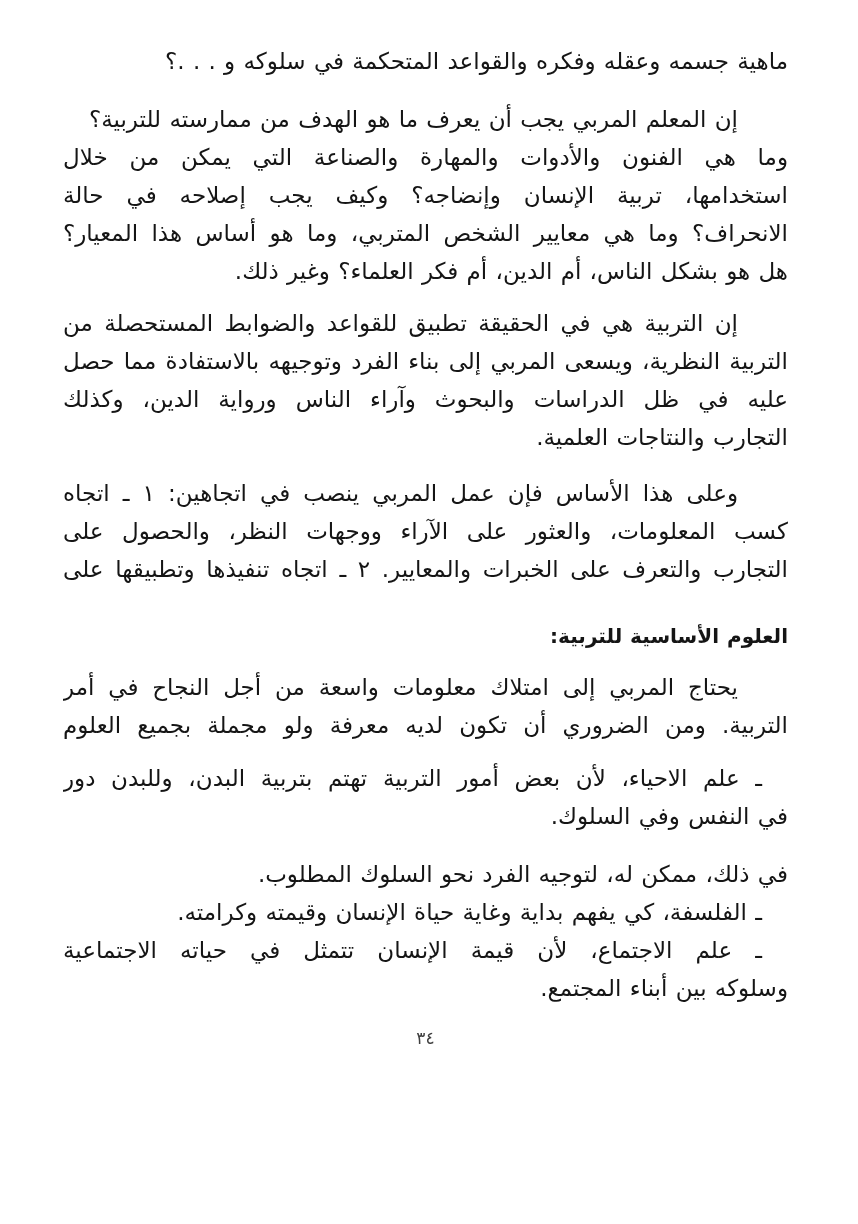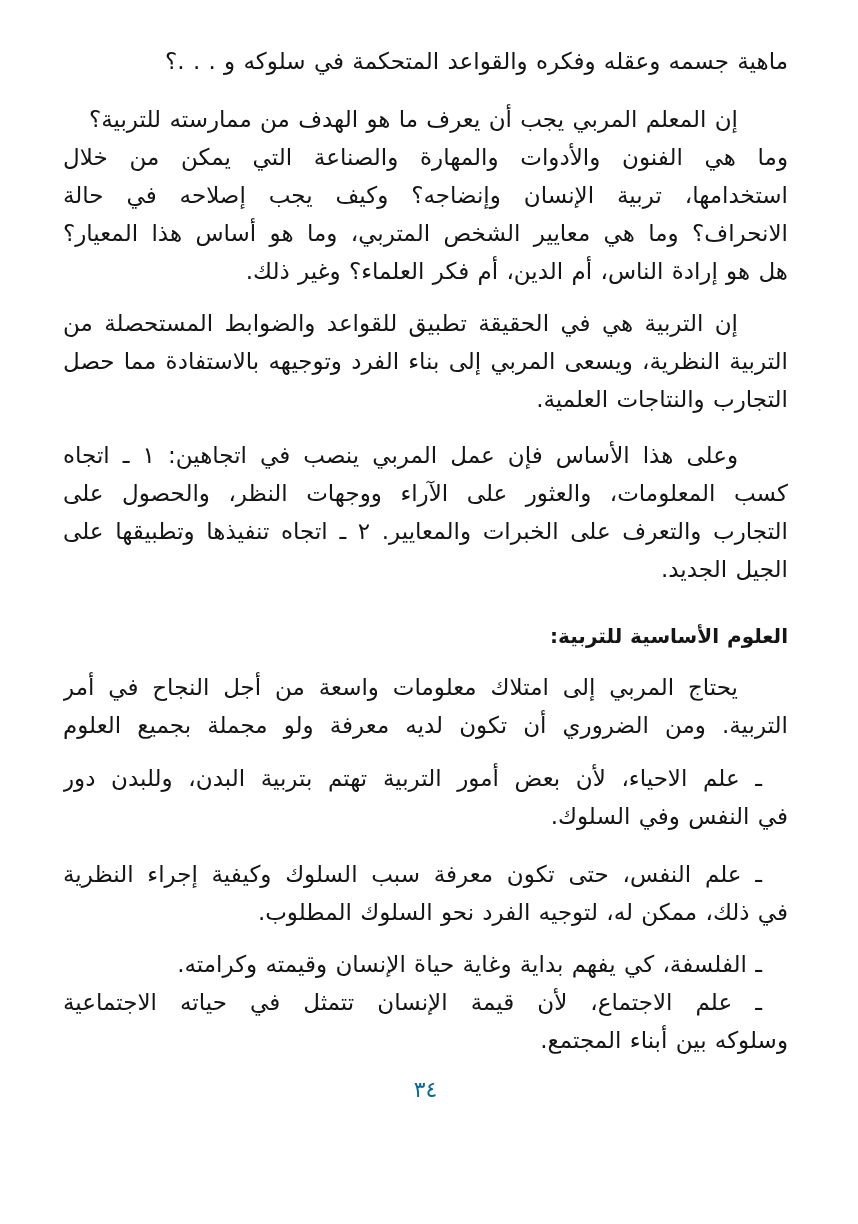--- a/index.html
+++ b/index.html
@@ -41,87 +41,86 @@
   .line.indent-p { padding-right: 50px; }
   .line.indent-b { padding-right: 26px; }
 
   .mt-p2 { margin-top: 20px; }
   .mt-p3 { margin-top: 14px; }
   .mt-p4 { margin-top: 18px; }
   .mt-h  { margin-top: 28px; }
   .mt-p5 { margin-top: 12px; }
   .mt-b1 { margin-top: 15px; }
   .mt-b2 { margin-top: 20px; }
-  .mt-b3 { margin-top: 14px; }
+  .mt-b3 { }
   .mt-b4 { margin-top: 0; }
 
   .heading .line {
     font-weight: bold;
     font-size: 20px;
     height: 40px;
     line-height: 40px;
     text-align: right;
   }
   .page-footer {
     margin-top: 16px;
     text-align: center;
   }
   .page-number {
     display: inline-block;
-    font-size: 22px;
+    font-size: 17px;
     line-height: 30px;
-    color: #0369a1;
+    color: #404040;
   }
 </style>
 </head>
 <body>
 
 <main class="page">
 
   <div class="block">
     <div class="line">ماهية جسمه وعقله وفكره والقواعد المتحكمة في سلوكه و . . .؟</div>
   </div>
 
   <div class="block mt-p2">
     <div class="line indent-p">إن المعلم المربي يجب أن يعرف ما هو الهدف من ممارسته للتربية؟</div>
     <div class="line fill">وما هي الفنون والأدوات والمهارة والصناعة التي يمكن من خلال</div>
     <div class="line fill">استخدامها، تربية الإنسان وإنضاجه؟ وكيف يجب إصلاحه في حالة</div>
     <div class="line fill">الانحراف؟ وما هي معايير الشخص المتربي، وما هو أساس هذا المعيار؟</div>
-    <div class="line">هل هو إرادة الناس، أم الدين، أم فكر العلماء؟ وغير ذلك.</div>
+    <div class="line">هل هو بشكل الناس، أم الدين، أم فكر العلماء؟ وغير ذلك.</div>
   </div>
 
   <div class="block mt-p3">
     <div class="line indent-p fill">إن التربية هي في الحقيقة تطبيق للقواعد والضوابط المستحصلة من</div>
     <div class="line fill">التربية النظرية، ويسعى المربي إلى بناء الفرد وتوجيهه بالاستفادة مما حصل</div>
+    <div class="line fill">عليه في ظل الدراسات والبحوث وآراء الناس ورواية الدين، وكذلك</div>
     <div class="line">التجارب والنتاجات العلمية.</div>
   </div>
 
   <div class="block mt-p4">
     <div class="line indent-p fill">وعلى هذا الأساس فإن عمل المربي ينصب في اتجاهين: ١ ـ اتجاه</div>
     <div class="line fill">كسب المعلومات، والعثور على الآراء ووجهات النظر، والحصول على</div>
     <div class="line fill">التجارب والتعرف على الخبرات والمعايير. ٢ ـ اتجاه تنفيذها وتطبيقها على</div>
-    <div class="line">الجيل الجديد.</div>
   </div>
 
   <div class="block heading mt-h">
     <div class="line">العلوم الأساسية للتربية:</div>
   </div>
 
   <div class="block mt-p5">
     <div class="line indent-p fill">يحتاج المربي إلى امتلاك معلومات واسعة من أجل النجاح في أمر</div>
     <div class="line fill">التربية. ومن الضروري أن تكون لديه معرفة ولو مجملة بجميع العلوم</div>
   </div>
 
   <div class="block mt-b1">
     <div class="line indent-b fill">ـ علم الاحياء، لأن بعض أمور التربية تهتم بتربية البدن، وللبدن دور</div>
     <div class="line">في النفس وفي السلوك.</div>
   </div>
 
   <div class="block mt-b2">
-    <div class="line indent-b fill">ـ علم النفس، حتى تكون معرفة سبب السلوك وكيفية إجراء النظرية</div>
     <div class="line">في ذلك، ممكن له، لتوجيه الفرد نحو السلوك المطلوب.</div>
   </div>
 
   <div class="block mt-b3">
     <div class="line indent-b">ـ الفلسفة، كي يفهم بداية وغاية حياة الإنسان وقيمته وكرامته.</div>
   </div>
 
   <div class="block mt-b4">
     <div class="line indent-b fill">ـ علم الاجتماع، لأن قيمة الإنسان تتمثل في حياته الاجتماعية</div>
     <div class="line">وسلوكه بين أبناء المجتمع.</div>

